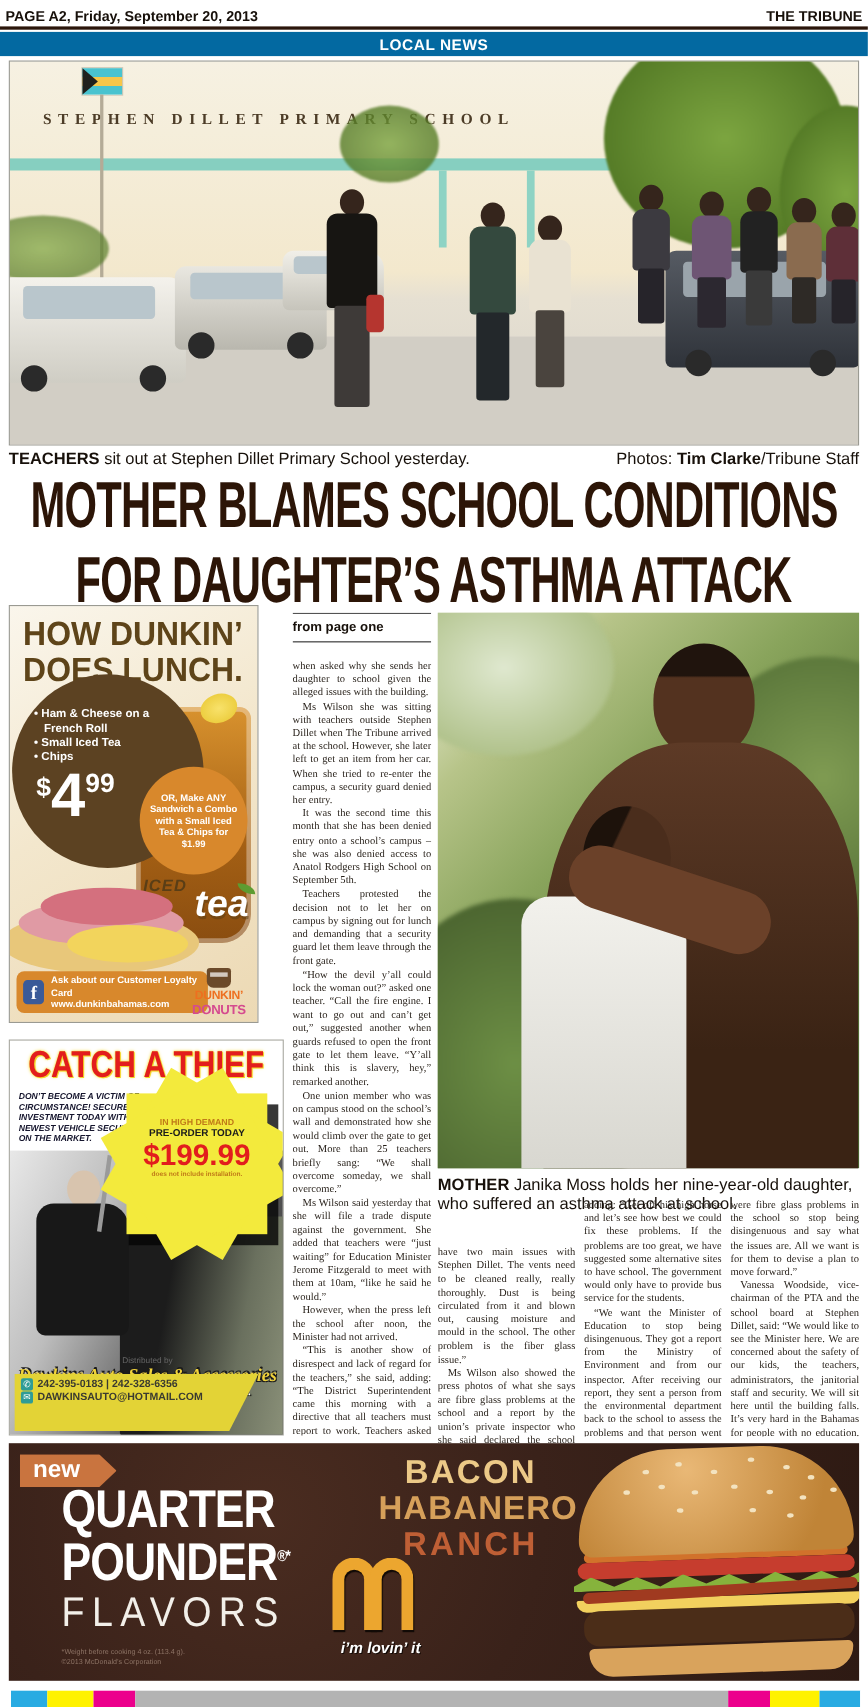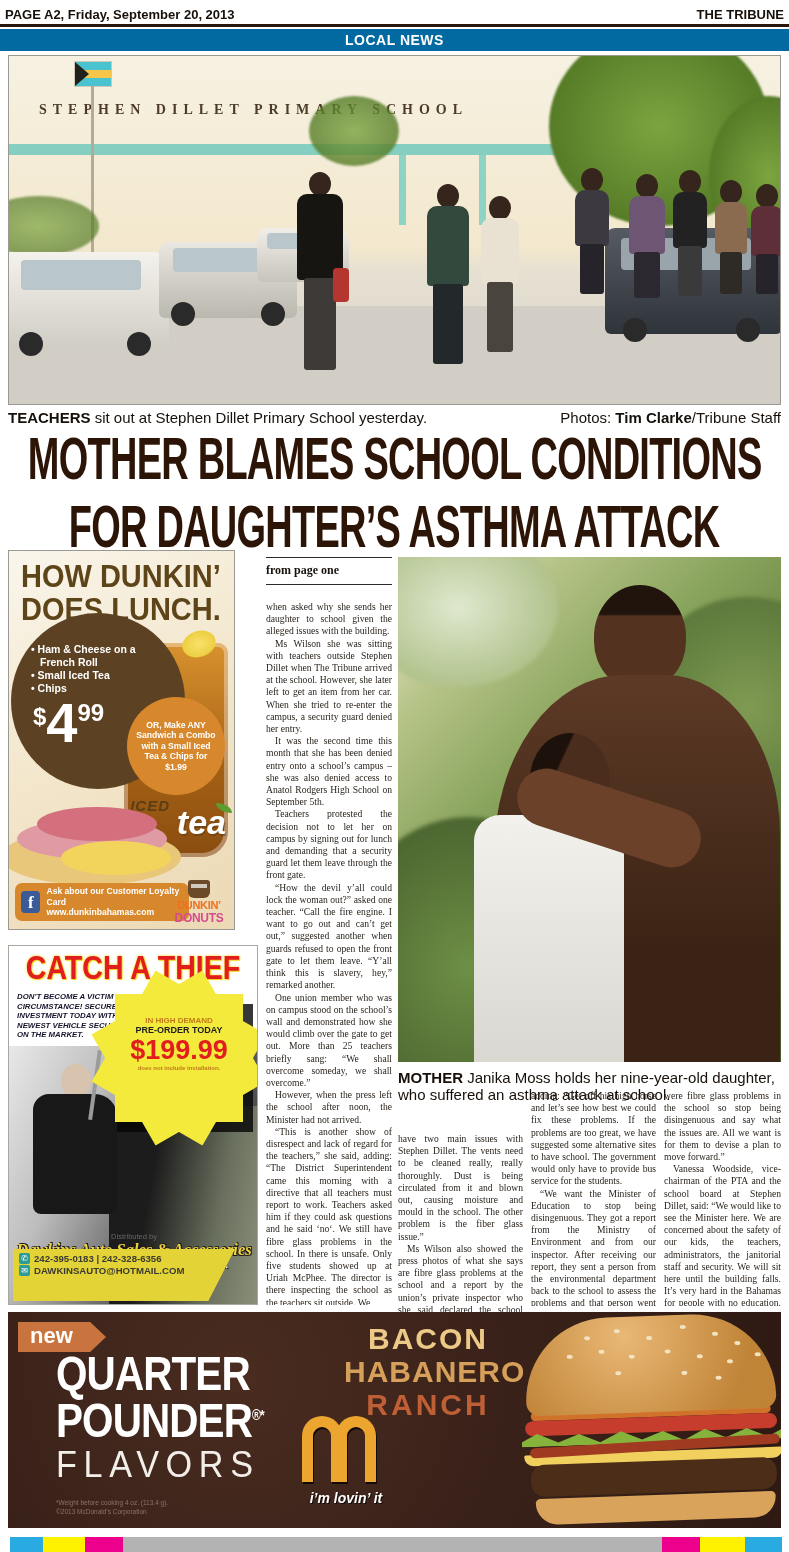--- a/index.html
+++ b/index.html
@@ -53,21 +53,21 @@
   
   .headline-line { left:0; width:789px; height:62px; display:flex; justify-content:center; overflow:visible; }
   .headline-line span { display:inline-block; white-space:nowrap; font-weight:bold;
     font-size:50px; line-height:60px; letter-spacing:-1px; color:#2c1507;
     transform:scale(0.76,1.18); transform-origin:center top; }
   .hl1 { top:424px; } .hl2 { top:492px; }
 
   
   .col { overflow:hidden; }
   .kicker { border-top:1px solid #2a2a2a; border-bottom:1px solid #2a2a2a;
-    font-weight:bold; font-size:12px; padding:5px 0 6px 0; margin-bottom:16px; color:#17100a;font-family:Liberation Serif, serif; }
+    font-weight:bold; font-size:12px; padding:5px 0 6px 0; margin-bottom:16px; color:#17100a; }
   .body-text p { font-family:"Liberation Serif", serif; font-size:9.6px; line-height:12.2px;
     text-align:justify; color:#241d16; }
   .body-text p.ind { text-indent:9px; }
   .col1 { left:266px; top:557px; width:126px; height:748px; }
   .col2 { left:398px; top:1090px; width:125px; height:216px;margin-top:43px; }
   .col3 { left:531px; top:1090px; width:125px; height:216px; }
   .col4 { left:664px; top:1090px; width:117px; height:216px; }
 
   
   .mother-photo { left:398px; top:557px; width:383px; height:505px; overflow:hidden;
@@ -365,20 +365,21 @@
 </div>
 
 <div class="abs col col1 body-text">
   <div class="kicker">from page one</div>
   <p>when asked why she sends her daughter to school given the alleged issues with the building.</p>
   <p class="ind">Ms Wilson she was sitting with teachers outside Stephen Dillet when The Tribune arrived at the school. However, she later left to get an item from her car. When she tried to re-enter the campus, a security guard denied her entry.</p>
   <p class="ind">It was the second time this month that she has been denied entry onto a school’s campus – she was also denied access to Anatol Rodgers High School on September 5th.</p>
   <p class="ind">Teachers protested the decision not to let her on campus by signing out for lunch and demanding that a security guard let them leave through the front gate.</p>
   <p class="ind">“How the devil y’all could lock the woman out?” asked one teacher. “Call the fire engine. I want to go out and can’t get out,” suggested another when guards refused to open the front gate to let them leave. “Y’all think this is slavery, hey,” remarked another.</p>
   <p class="ind">One union member who was on campus stood on the school’s wall and demonstrated how she would climb over the gate to get out. More than 25 teachers briefly sang: “We shall overcome someday, we shall overcome.”</p>
+  <p class="ind">Ms Wilson said yesterday that she will file a trade dispute against the government. She added that teachers were “just waiting” for Education Minister Jerome Fitzgerald to meet with them at 10am, “like he said he would.”</p>
   <p class="ind">However, when the press left the school after noon, the Minister had not arrived.</p>
   <p class="ind">“This is another show of disrespect and lack of regard for the teachers,” she said, adding: “The District Superintendent came this morning with a directive that all teachers must report to work. Teachers asked him if they could ask questions and he said ‘no‘. We still have fibre glass problems in the school. In there is unsafe. Only five students showed up at Uriah McPhee. The director is there inspecting the school as the teachers sit outside. We</p>
 </div>
 
 <div class="abs mother-photo">
   <div class="blob" style="left:-40px; top:-30px; width:200px; height:160px; background:radial-gradient(#dfe8cf,#9db26f)"></div>
   <div class="blob" style="left:240px; top:40px; width:220px; height:220px; background:radial-gradient(#7f9b52,#4f6b33)"></div>
   <div class="blob" style="left:-60px; top:260px; width:260px; height:300px; background:radial-gradient(#6d8f45,#3f5528)"></div>
   <div class="m-head"></div>
   <div class="m-body"></div>

